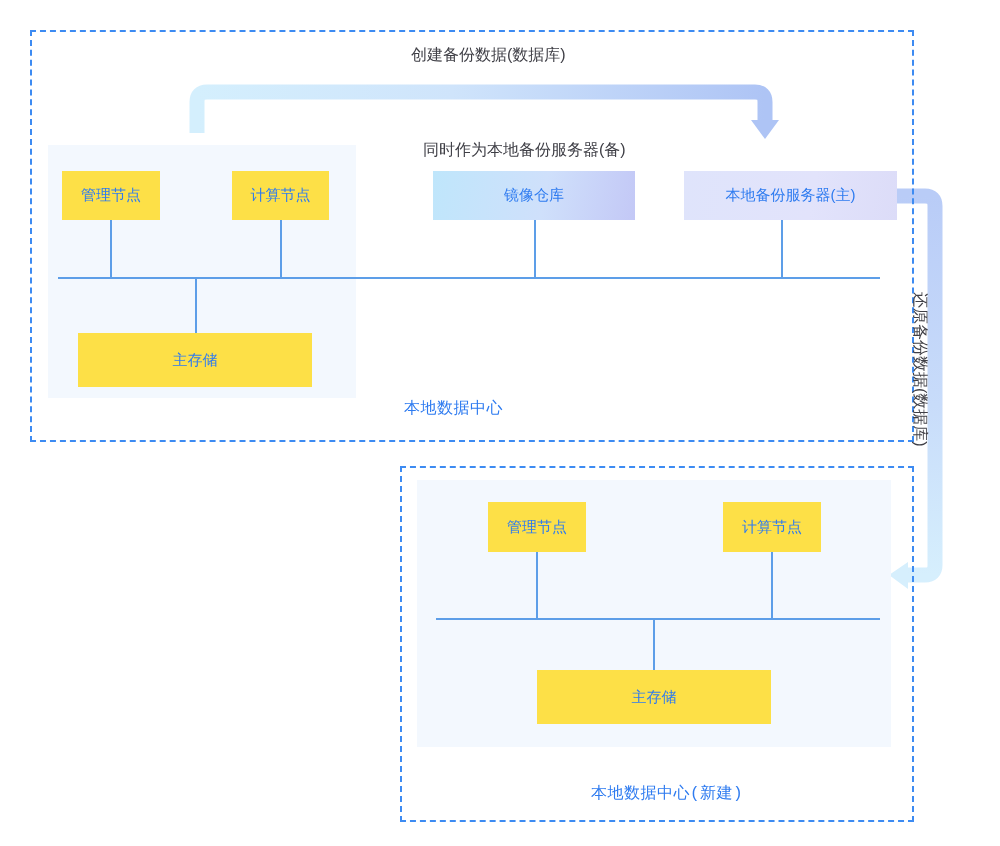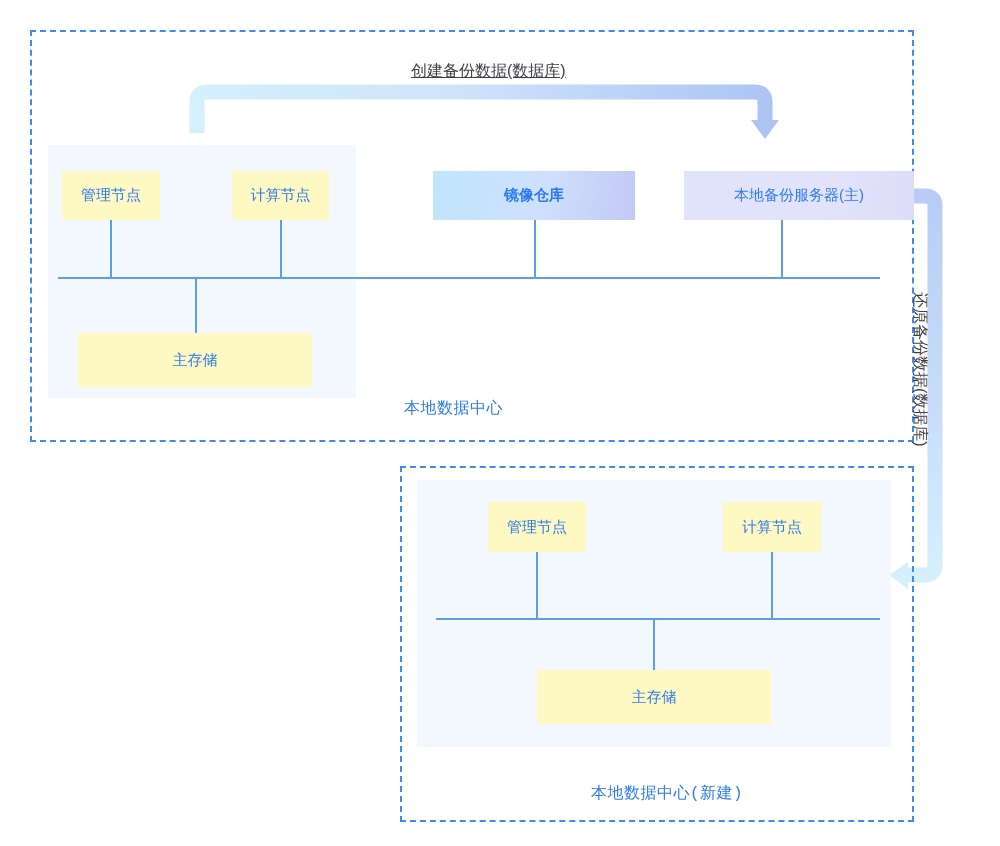--- a/index.html
+++ b/index.html
@@ -50,35 +50,34 @@
   
   .node {
     position: absolute;
     box-sizing: border-box;
     display: flex;
     align-items: center;
     justify-content: center;
     color: #2e7bf0;
     font-size: 15px;
     white-space: nowrap;
-    background: #fef9c3;
+    background: #fde047;
   }
   .node.gradient-cyan {
     background: linear-gradient(100deg, #bfe6fb 0%, #cfe0fb 55%, #c3c8f6 100%);
-    font-weight: bold;
   }
   .node.gradient-lavender {
     background: linear-gradient(100deg, #dfe4fb 0%, #e2e3fb 60%, #dcdcf8 100%);
   }
 
   
   #node-mgmt-top    { left: 62px;  top: 171px; width: 98px;  height: 49px; }
   #node-compute-top { left: 232px; top: 171px; width: 97px;  height: 49px; }
   #node-registry    { left: 433px; top: 171px; width: 202px; height: 49px; }
-  #node-backup-main { left: 684px; top: 171px; width: 230px; height: 49px; }
+  #node-backup-main { left: 684px; top: 171px; width: 213px; height: 49px; }
   #node-storage-top { left: 78px;  top: 333px; width: 234px; height: 54px; }
 
   
   #node-mgmt-bottom    { left: 488px; top: 502px; width: 98px;  height: 50px; }
   #node-compute-bottom { left: 723px; top: 502px; width: 98px;  height: 50px; }
   #node-storage-bottom { left: 537px; top: 670px; width: 234px; height: 54px; }
 
   
   .hline {
     position: absolute;
@@ -103,21 +102,21 @@
   #drop-compute-bottom { left: 771px; top: 552px; height: 67px; }
   #drop-storage-bottom { left: 653px; top: 619px; height: 52px; }
 
   
   .flow-label {
     position: absolute;
     color: #3f3f46;
     font-size: 16px;
     white-space: nowrap;
   }
-  #label-create-backup { left: 411px; top: 61px; text-decoration: underline; }
+  #label-create-backup { left: 411px; top: 45px; }
   #label-also-backup   { left: 423px; top: 140px; }
   #label-restore {
     left: 930px;
     top: 292px;
     transform: rotate(90deg);
     transform-origin: left top;
   }
 
   
   #arrow-layer {
@@ -171,20 +170,21 @@
 
   <div class="node" id="node-mgmt-top">管理节点</div>
   <div class="node" id="node-compute-top">计算节点</div>
   <div class="node gradient-cyan" id="node-registry">镜像仓库</div>
   <div class="node gradient-lavender" id="node-backup-main">本地备份服务器(主)</div>
   <div class="node" id="node-storage-top">主存储</div>
 
   <div class="dc-label" id="dc-top-label">本地数据中心</div>
 
   <div class="flow-label" id="label-create-backup">创建备份数据(数据库)</div>
+  <div class="flow-label" id="label-also-backup">同时作为本地备份服务器(备)</div>
   <div class="flow-label" id="label-restore">还原备份数据(数据库)</div>
 
   <div class="dc-box" id="dc-bottom"></div>
 
   <div class="cluster-panel" id="cluster-bottom"></div>
 
   <div class="hline" id="bus-bottom"></div>
   <div class="vline" id="drop-mgmt-bottom"></div>
   <div class="vline" id="drop-compute-bottom"></div>
   <div class="vline" id="drop-storage-bottom"></div>

